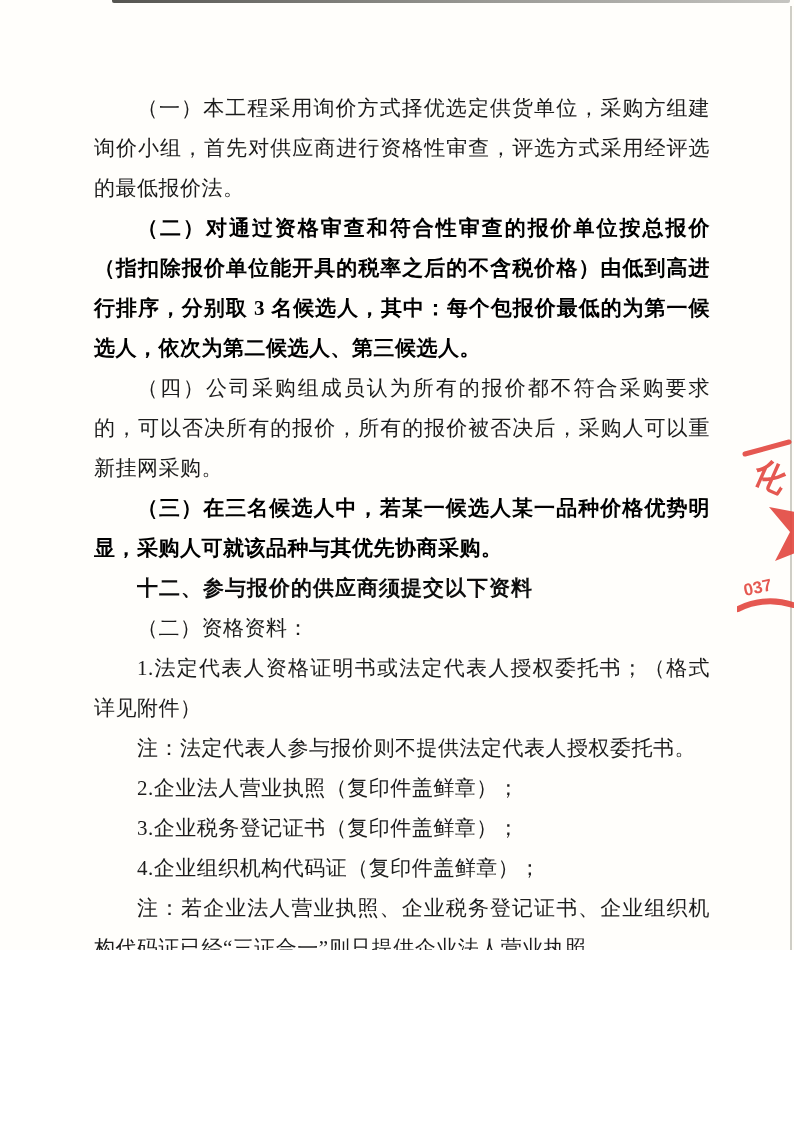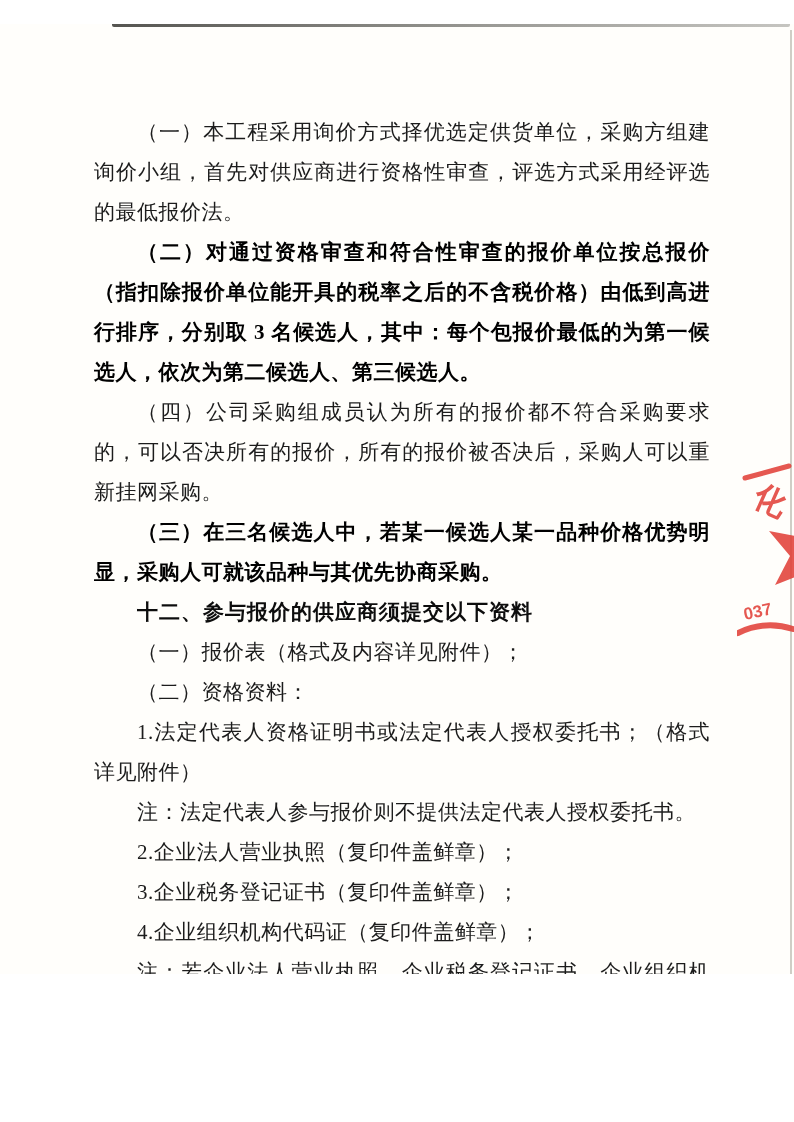--- a/index.html
+++ b/index.html
@@ -4,21 +4,20 @@
 <style>
   html, body { margin: 0; padding: 0; background: #ffffff; }
   .page {
     position: relative;
     width: 794px;
     height: 950px;
     background: #fffefb;
     overflow: hidden;
     font-family: "Liberation Serif", "DejaVu Serif", serif;
     color: #1c1c1c;
-    margin-top: 24px;
   }
   .scan-edge-top {
     position: absolute;
     top: 0; left: 112px; right: 4px; height: 3px;
     background: linear-gradient(to right,
       rgba(55,55,50,0.85) 0%, rgba(70,70,64,0.55) 55%, rgba(90,90,84,0.35) 100%);
     border-radius: 0 0 2px 2px;
   }
   .scan-edge-right {
     position: absolute;
@@ -73,21 +72,20 @@
 
   <div class="scan-edge-top"></div>
   <div class="scan-edge-right"></div>
 
   <div class="content">
     <p class="para">（一）本工程采用询价方式择优选定供货单位，采购方组建询价小组，首先对供应商进行资格性审查，评选方式采用经评选的最低报价法。</p>
     <p class="para bold">（二）对通过资格审查和符合性审查的报价单位按总报价（指扣除报价单位能开具的税率之后的不含税价格）由低到高进行排序，分别取 3 名候选人，其中：每个包报价最低的为第一候选人，依次为第二候选人、第三候选人。</p>
     <p class="para">（四）公司采购组成员认为所有的报价都不符合采购要求的，可以否决所有的报价，所有的报价被否决后，采购人可以重新挂网采购。</p>
     <p class="para bold">（三）在三名候选人中，若某一候选人某一品种价格优势明显，采购人可就该品种与其优先协商采购。</p>
     <h2 class="heading">十二、参与报价的供应商须提交以下资料</h2>
-    <p class="para">（一）报价表（格式及内容详见附件）；</p>
     <p class="para">（二）资格资料：</p>
     <p class="para">1.法定代表人资格证明书或法定代表人授权委托书；（格式详见附件）</p>
     <p class="para">注：法定代表人参与报价则不提供法定代表人授权委托书。</p>
     <p class="para">2.企业法人营业执照（复印件盖鲜章）；</p>
     <p class="para">3.企业税务登记证书（复印件盖鲜章）；</p>
     <p class="para">4.企业组织机构代码证（复印件盖鲜章）；</p>
     <p class="para">注：若企业法人营业执照、企业税务登记证书、企业组织机构代码证已经“三证合一”则只提供企业法人营业执照。</p>
   </div>
 
   <div class="stamp">

